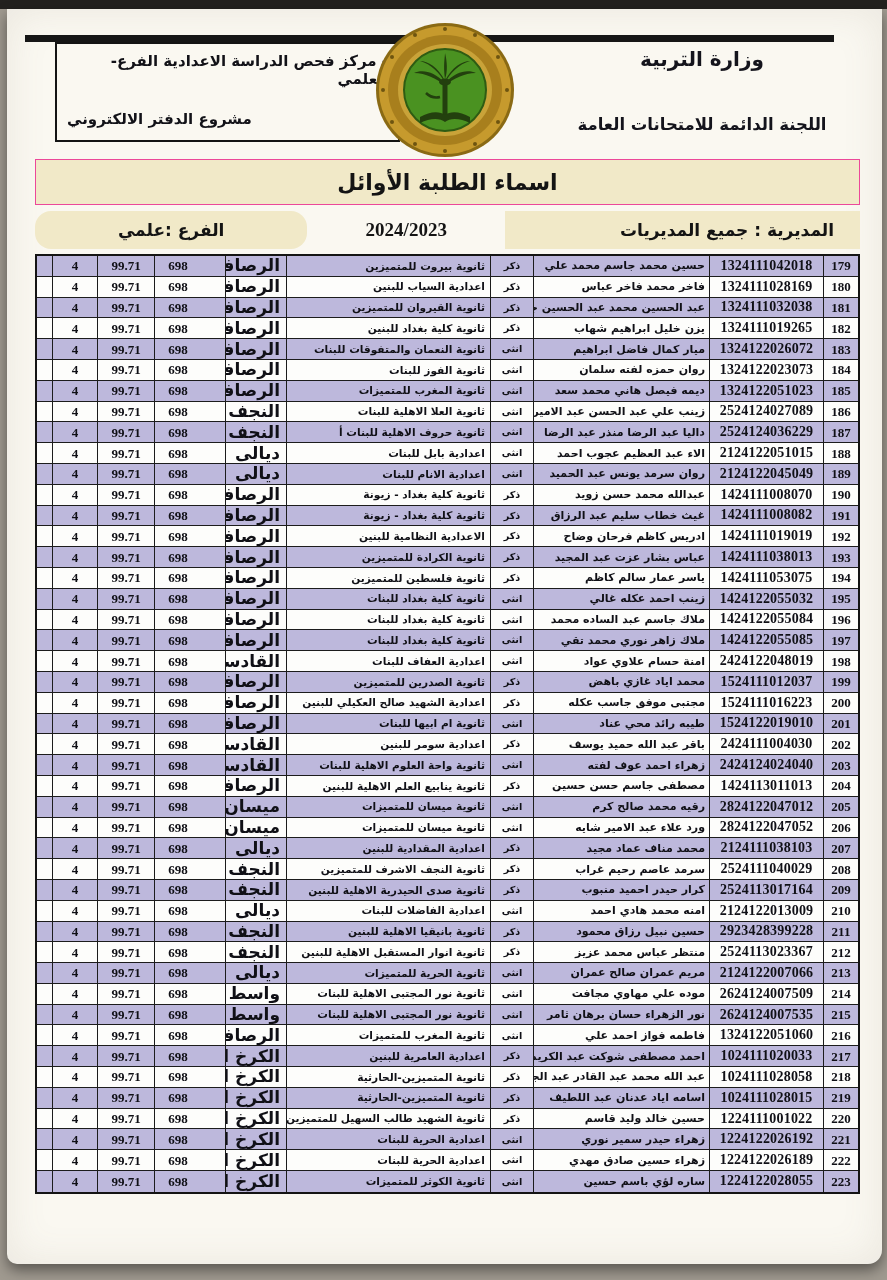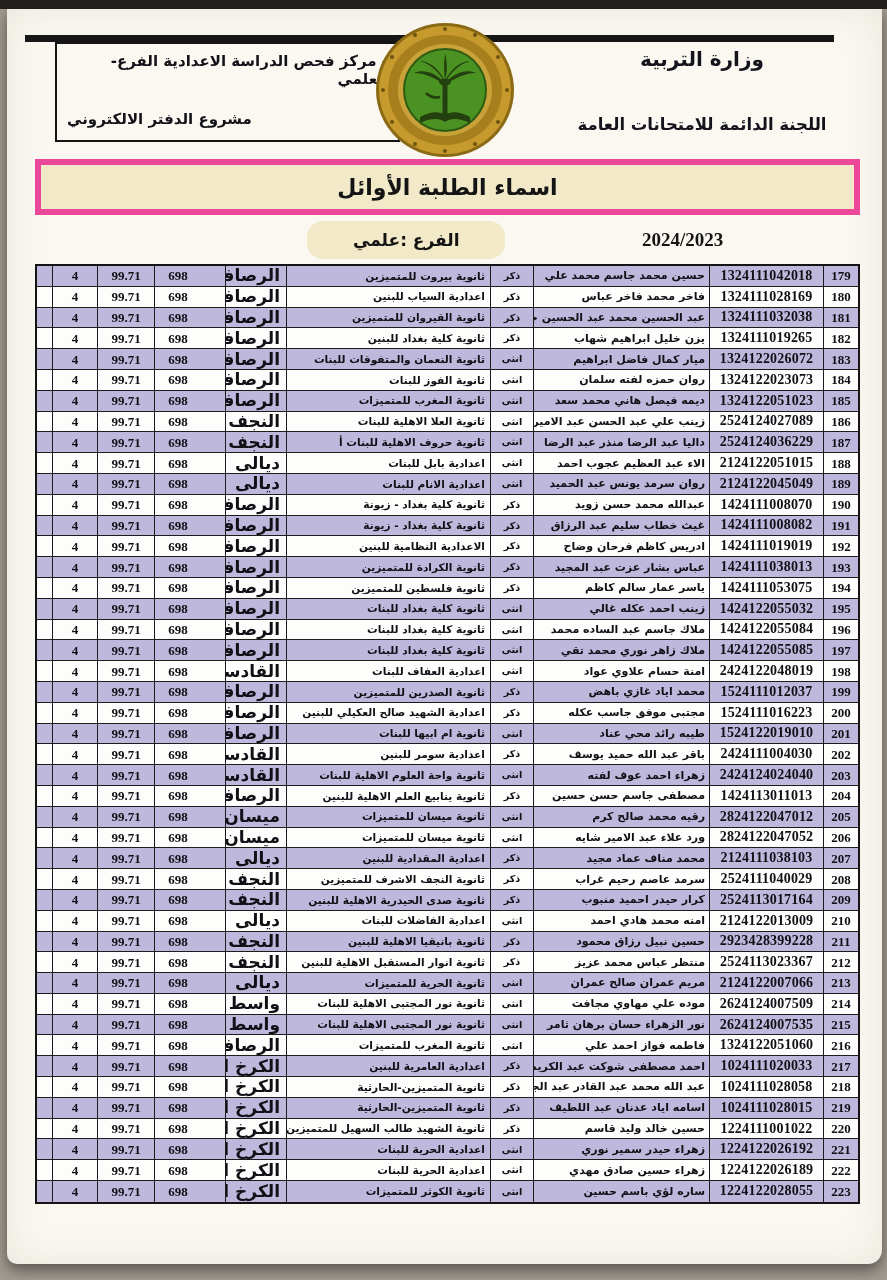--- a/index.html
+++ b/index.html
@@ -47,21 +47,21 @@
   }
   .center-line1{font-size:15px;font-weight:bold;text-align:right;}
   .center-line2{font-size:15px;font-weight:bold;text-align:left;}
   .emblem{
     position:absolute;top:12px;left:50%;transform:translateX(-50%);
     width:142px;height:138px;z-index:3;
   }
   
   .title-band{
     margin:2px 22px 0 28px;background:var(--cream);
-    border:6px solid #ec4899;
+    border:1px solid #ec4899;
     text-align:center;padding:10px 0 9px 0;
   }
   .page-title{font-size:22px;font-weight:bold;color:#141414;}
   .sub-band{
     margin:6px 22px 5px 28px;height:38px;direction:rtl;
     display:grid;grid-template-columns:43% 24% 33%;
   }
   .sub-cell{display:flex;align-items:center;font-weight:bold;color:#141414;}
   .sub-right{background:var(--cream);font-size:17px;padding-right:26px;}
   .sub-mid{background:transparent;font-size:19px;justify-content:center;
@@ -158,20 +158,21 @@
       <div class="center-line1">-  مركز فحص الدراسة الاعدادية الفرع- العلمي</div>
       <div class="center-line2">مشروع الدفتر الالكتروني</div>
     </div>
   </div>
 
   <div class="title-band">
     <span class="page-title">اسماء الطلبة الأوائل</span>
   </div>
 
   <div class="sub-band">
+    <div class="sub-cell sub-right">المديرية : جميع المديريات</div>
     <div class="sub-cell sub-mid">2024/2023</div>
     <div class="sub-cell sub-left">الفرع :علمي</div>
   </div>
 
   <div class="results-table">
     <div>
   <div class="trow alt">
     <div class="tcell c-seq">179</div>
     <div class="tcell c-id">1324111042018</div>
     <div class="tcell c-name">حسين محمد جاسم محمد علي</div>

